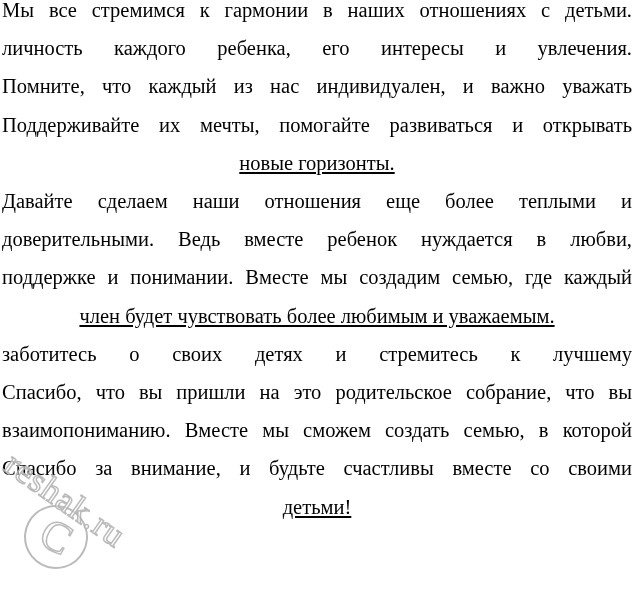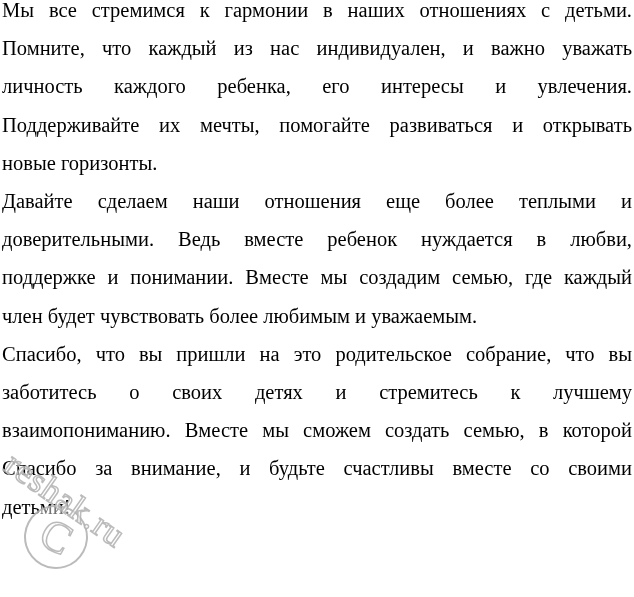--- a/index.html
+++ b/index.html
@@ -27,21 +27,22 @@
   .para { margin: 0; }
   .ln {
     width: 100%;
     white-space: normal;
   }
   .ln.j {
     text-align: justify;
     text-align-last: justify;
   }
   .ln.last {
-    text-align: left;
+    text-align: center;
+    text-decoration: underline;
   }
   
   .watermark { position: absolute; left: 0; top: 0; z-index: 2; pointer-events: none; }
   .wm-text {
     position: absolute;
     left: 20px;
     top: 444px;
     transform: rotate(35deg);
     transform-origin: 0 0;
     font-family: "Liberation Serif", serif;
@@ -72,34 +73,34 @@
     color: rgba(255,255,255,0.55);
     -webkit-text-stroke: 1.5px rgba(175,175,175,0.85);
   }
 </style>
 </head>
 <body>
 
 <div class="page">
   <div class="para">
     <div class="ln j">Мы все стремимся к гармонии в наших отношениях с детьми.</div>
+    <div class="ln j">личность каждого ребенка, его интересы и увлечения.</div>
     <div class="ln j">Помните, что каждый из нас индивидуален, и важно уважать</div>
-    <div class="ln j">личность каждого ребенка, его интересы и увлечения.</div>
     <div class="ln j">Поддерживайте их мечты, помогайте развиваться и открывать</div>
     <div class="ln last">новые горизонты.</div>
   </div>
   <div class="para">
     <div class="ln j">Давайте сделаем наши отношения еще более теплыми и</div>
     <div class="ln j">доверительными. Ведь вместе ребенок нуждается в любви,</div>
     <div class="ln j">поддержке и понимании. Вместе мы создадим семью, где каждый</div>
     <div class="ln last">член будет чувствовать более любимым и уважаемым.</div>
   </div>
   <div class="para">
+    <div class="ln j">заботитесь о своих детях и стремитесь к лучшему</div>
     <div class="ln j">Спасибо, что вы пришли на это родительское собрание, что вы</div>
-    <div class="ln j">заботитесь о своих детях и стремитесь к лучшему</div>
     <div class="ln j">взаимопониманию. Вместе мы сможем создать семью, в которой</div>
   </div>
   <div class="para">
     <div class="ln j">Спасибо за внимание, и будьте счастливы вместе со своими</div>
     <div class="ln last">детьми!</div>
   </div>
 </div>
 
 <div class="watermark" aria-hidden="true">
   <div class="wm-circle">

